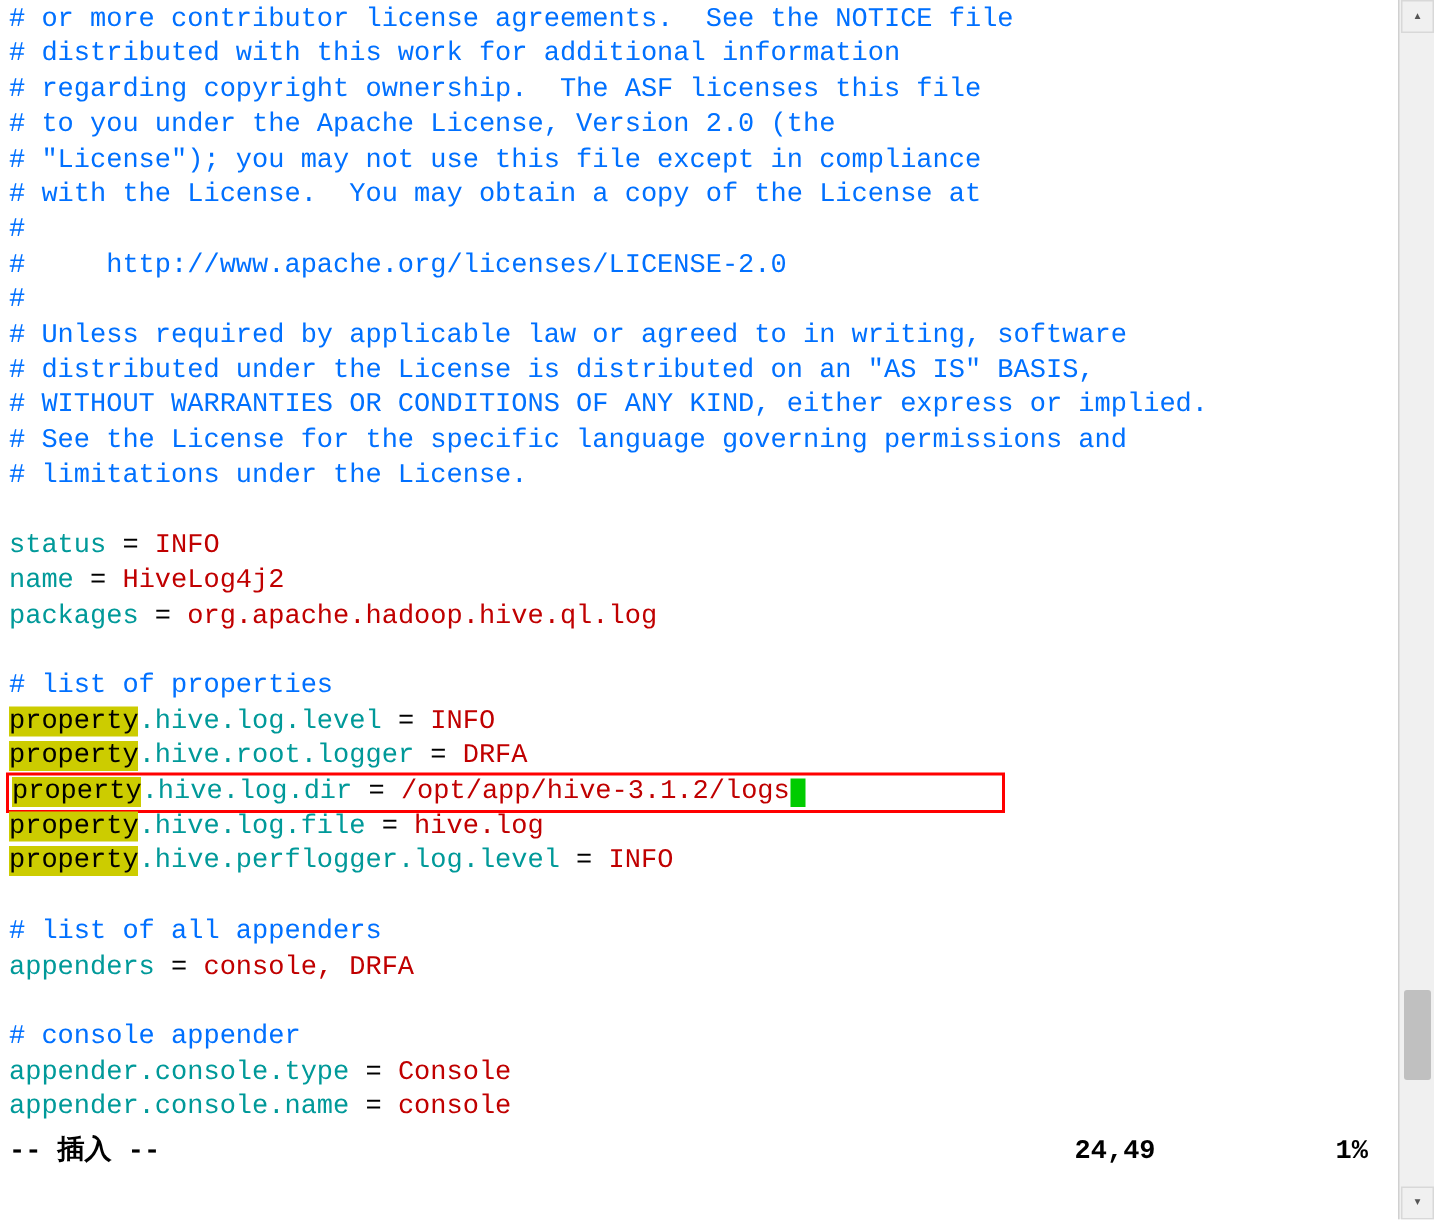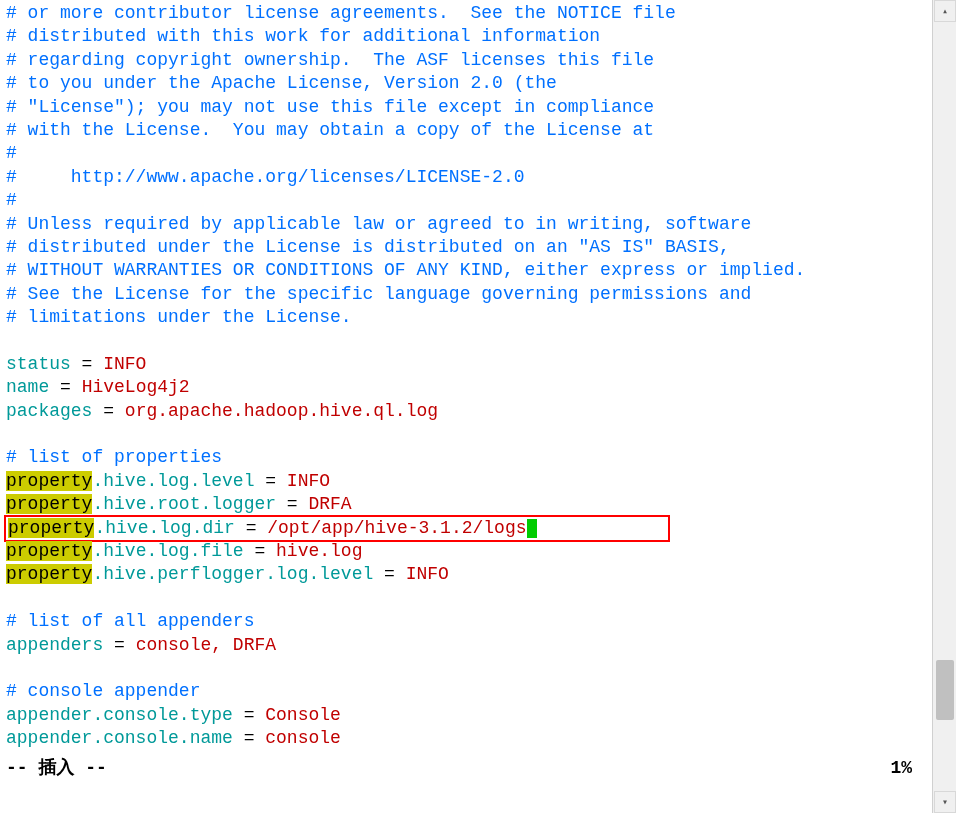--- a/index.html
+++ b/index.html
@@ -124,20 +124,21 @@
 <span class="key-teal">appenders</span><span> = </span><span class="val-red">console, DRFA</span>
 
 <span class="comment"># console appender</span>
 <span class="key-teal">appender.console.type</span><span> = </span><span class="val-red">Console</span>
 <span class="key-teal">appender.console.name</span><span> = </span><span class="val-red">console</span>
 </pre>
 
   <div class="status-line">
     <span class="status-mode">-- 插入 --</span>
     <span class="status-spacer"></span>
+    <span class="status-pos">24,49</span>
     <span class="status-pct">1%</span>
   </div>
 </div>
 
 <div class="scrollbar-track">
   <div class="scrollbar-up">
       <span>▴</span>
     </div>
   <div class="scrollbar-thumb"></div>
   <div class="scrollbar-down">

